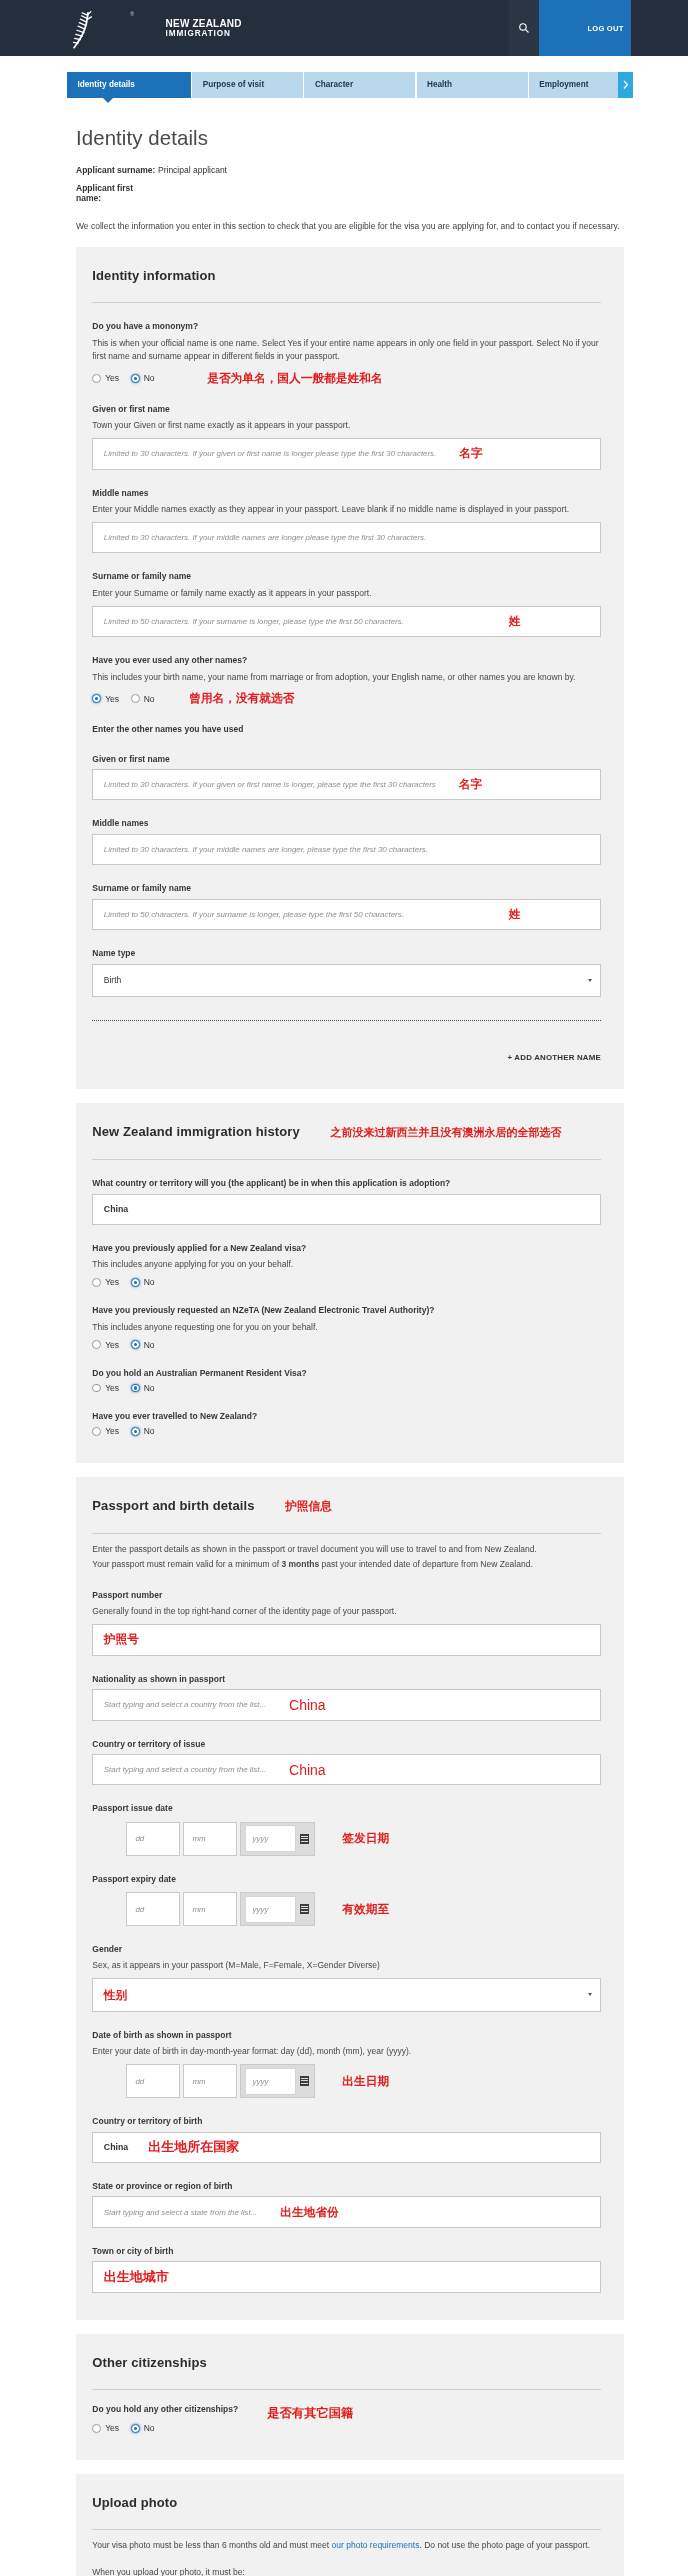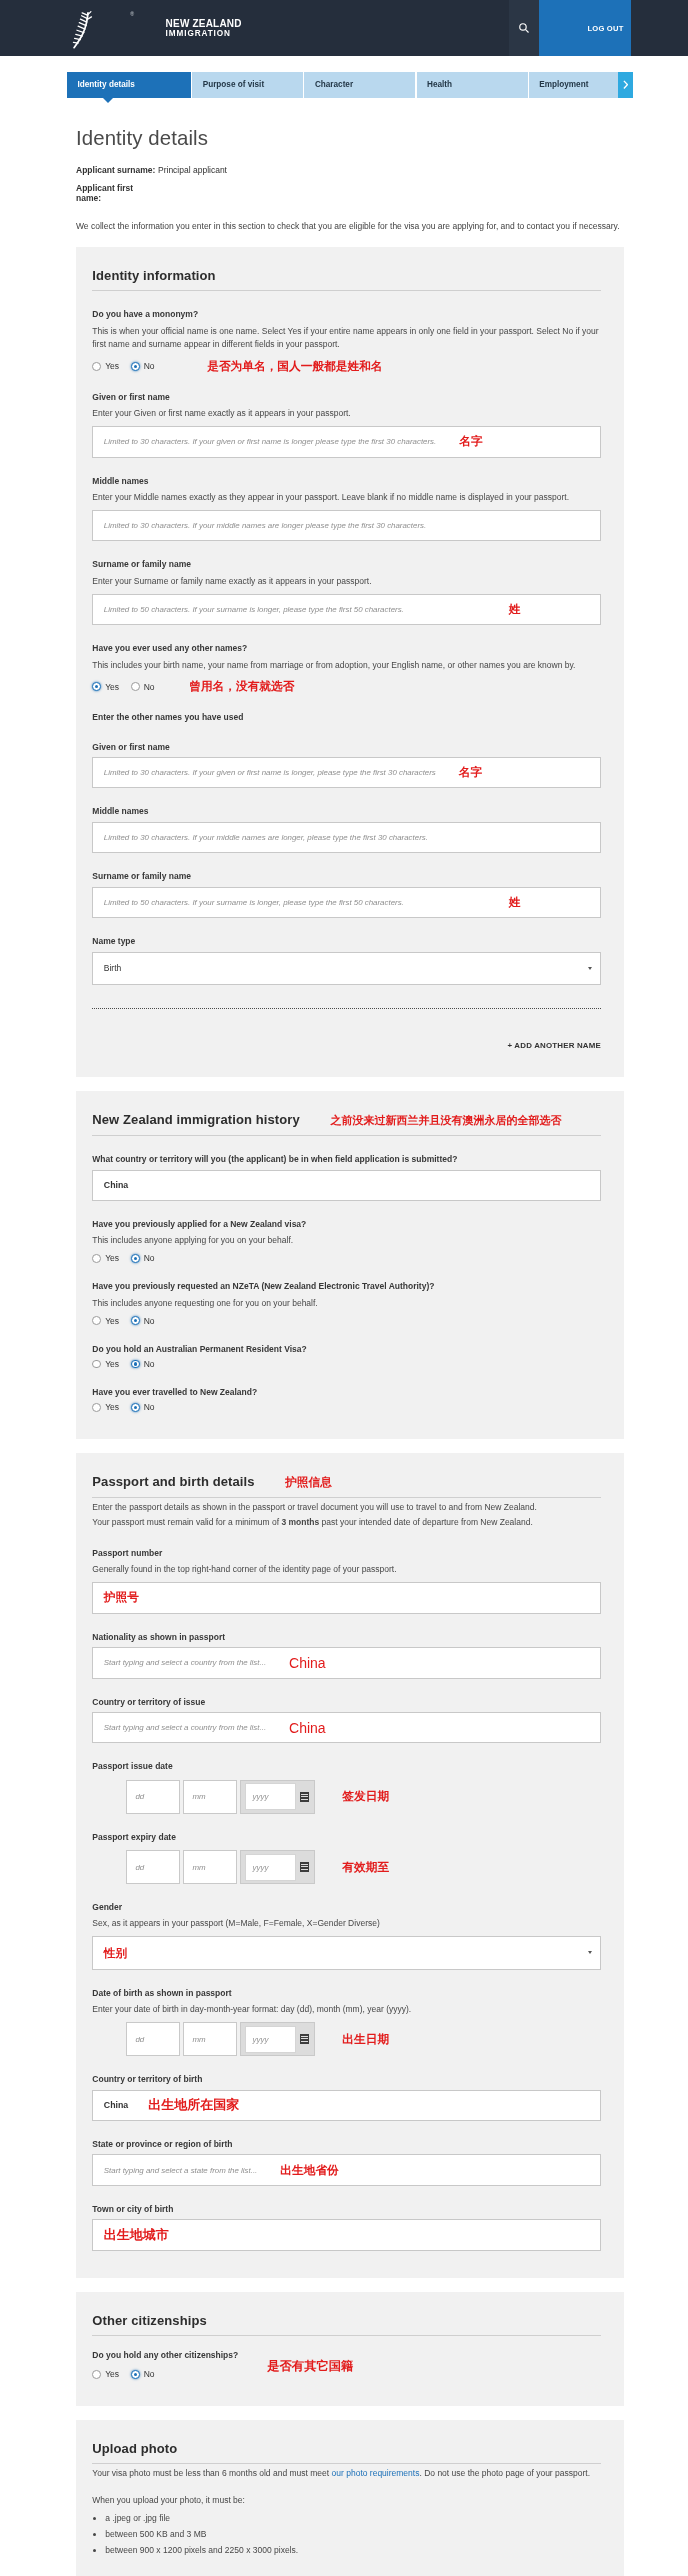--- a/index.html
+++ b/index.html
@@ -28,21 +28,21 @@
 
   
   .page-title{margin:29px 0 15px 76px;font-size:20.4px;font-weight:300;color:#4a4a4a;letter-spacing:0.1px;}
   .meta-row{display:flex;margin:0 0 8.2px 76px;font-size:8.5px;}
   .meta-label{font-weight:700;width:82px;color:#333;}
   .meta-value{color:#333;}
   .intro{margin:17.5px 0 0 76px;width:548px;font-size:8.5px;color:#3f3f3f;line-height:1.5;}
 
   
   .card{width:548px;margin:14px 0 0 76px;background:#f1f1f1;padding:21px 23px 27px 16.3px;box-sizing:border-box;}
-  .card-head{border-bottom:0.6px solid #cfcfcf;padding-bottom:7px;margin-bottom:3px;}
+  .card-head{border-bottom:0.6px solid #cfcfcf;padding-bottom:19px;margin-bottom:9px;}
   .card-head h2{display:inline-block;margin:0;font-size:13px;color:#2d2d2d;letter-spacing:0.1px;}
   .head-ann{margin-left:28px;font-size:11.7px;}
 
   .field{margin-top:17px;}
   .q-label{font-weight:700;font-size:8.5px;color:#383838;margin-bottom:4.1px;line-height:1.45;}
   .help{font-size:8.5px;color:#474747;margin-bottom:5.3px;line-height:1.6;}
   .input{background:#fff;border:0.6px solid #c8c8c8;height:31.5px;display:flex;align-items:center;padding:0 10.5px;box-sizing:border-box;}
   .ph{font-style:italic;color:#8f8f8f;font-size:7.9px;text-align:center;}
   .val{font-weight:700;color:#333;font-size:8.8px;}
 
@@ -158,21 +158,21 @@
         <label class="radio">
             <span class="rb checked"></span>
             <span>No</span>
           </label>
         <span class="red ann" style="margin-left:41px;">是否为单名，国人一般都是姓和名</span>
       </div>
     </div>
 
     <div class="field">
       <div class="q-label">Given or first name</div>
-      <div class="help">Enter your Given or first name exactly as it appears in your passport.</div>
+      <div class="help">Town your Given or first name exactly as it appears in your passport.</div>
       <div class="input">
         <span class="ph">Limited to 30 characters. If your given or first name is longer please type the first 30 characters.</span>
         <span class="red ann in-ann">名字</span>
       </div>
     </div>
 
     <div class="field">
       <div class="q-label">Middle names</div>
       <div class="help">Enter your Middle names exactly as they appear in your passport. Leave blank if no middle name is displayed in your passport.</div>
       <div class="input">
@@ -244,21 +244,21 @@
     <div class="add-name">+ ADD ANOTHER NAME</div>
   </div>
 
   <div class="card">
     <div class="card-head">
       <h2>New Zealand immigration history</h2>
       <span class="red head-ann" style="font-size:11px;">之前没来过新西兰并且没有澳洲永居的全部选否</span>
     </div>
 
     <div class="field">
-      <div class="q-label">What country or territory will you (the applicant) be in when field application is submitted?</div>
+      <div class="q-label">What country or territory will you (the applicant) be in when this application is adoption?</div>
       <div class="input">
         <span class="val">China</span>
       </div>
     </div>
 
     <div class="field">
       <div class="q-label">Have you previously applied for a New Zealand visa?</div>
       <div class="help">This includes anyone applying for you on your behalf.</div>
       <div class="radio-row" style="margin-top:3.5px;">
         <label class="radio">
@@ -442,21 +442,21 @@
     </div>
   </div>
 
   <div class="card">
     <div class="card-head">
       <h2>Other citizenships</h2>
     </div>
     <div class="field" style="margin-top:10.5px;">
       <div class="label-row">
         <div class="q-label" style="margin-bottom:0;">Do you hold any other citizenships?</div>
-        <span class="red ann" style="margin-left:29px;top:12px;">是否有其它国籍</span>
+        <span class="red ann" style="margin-left:29px;top:5px;">是否有其它国籍</span>
       </div>
       <div class="radio-row" style="margin-top:5.8px;">
         <label class="radio">
             <span class="rb"></span>
             <span>Yes</span>
           </label>
         <label class="radio">
             <span class="rb checked"></span>
             <span>No</span>
           </label>

